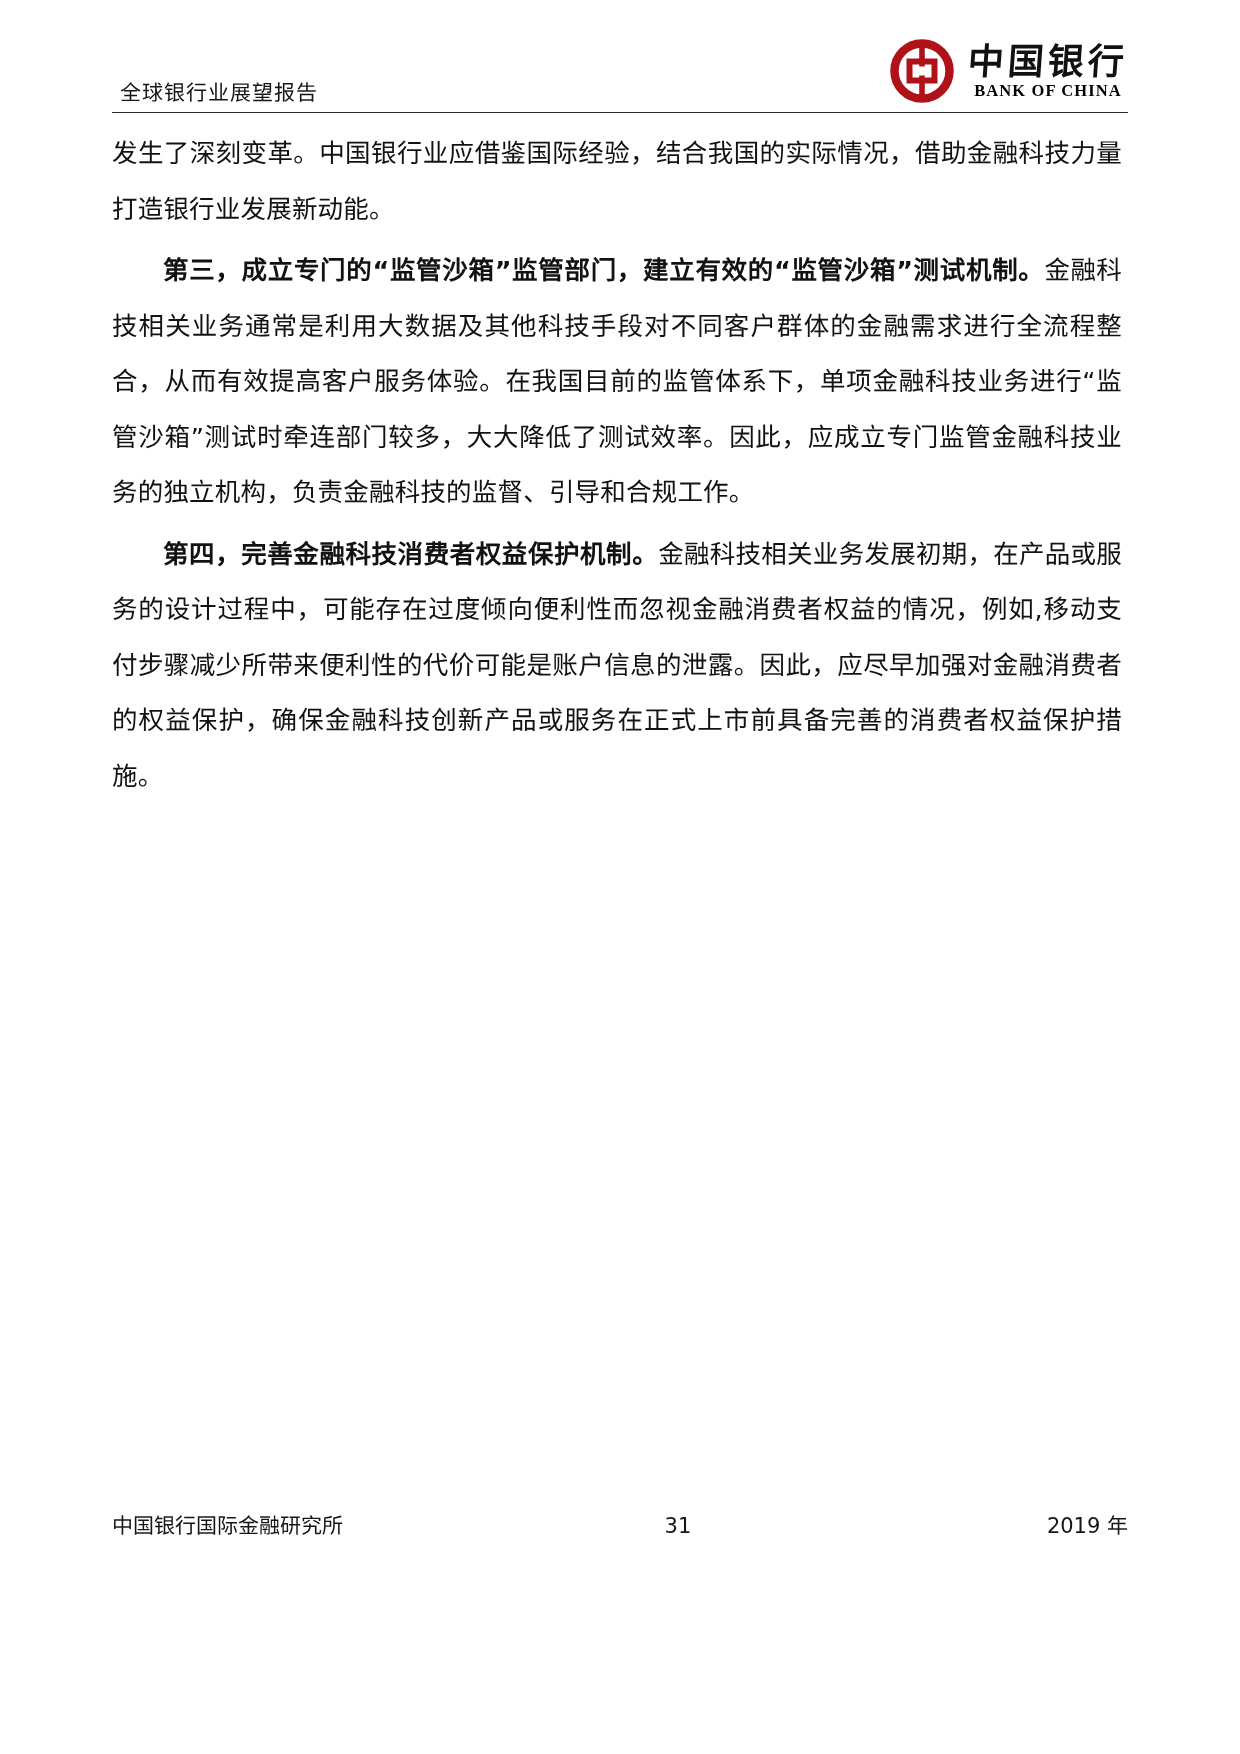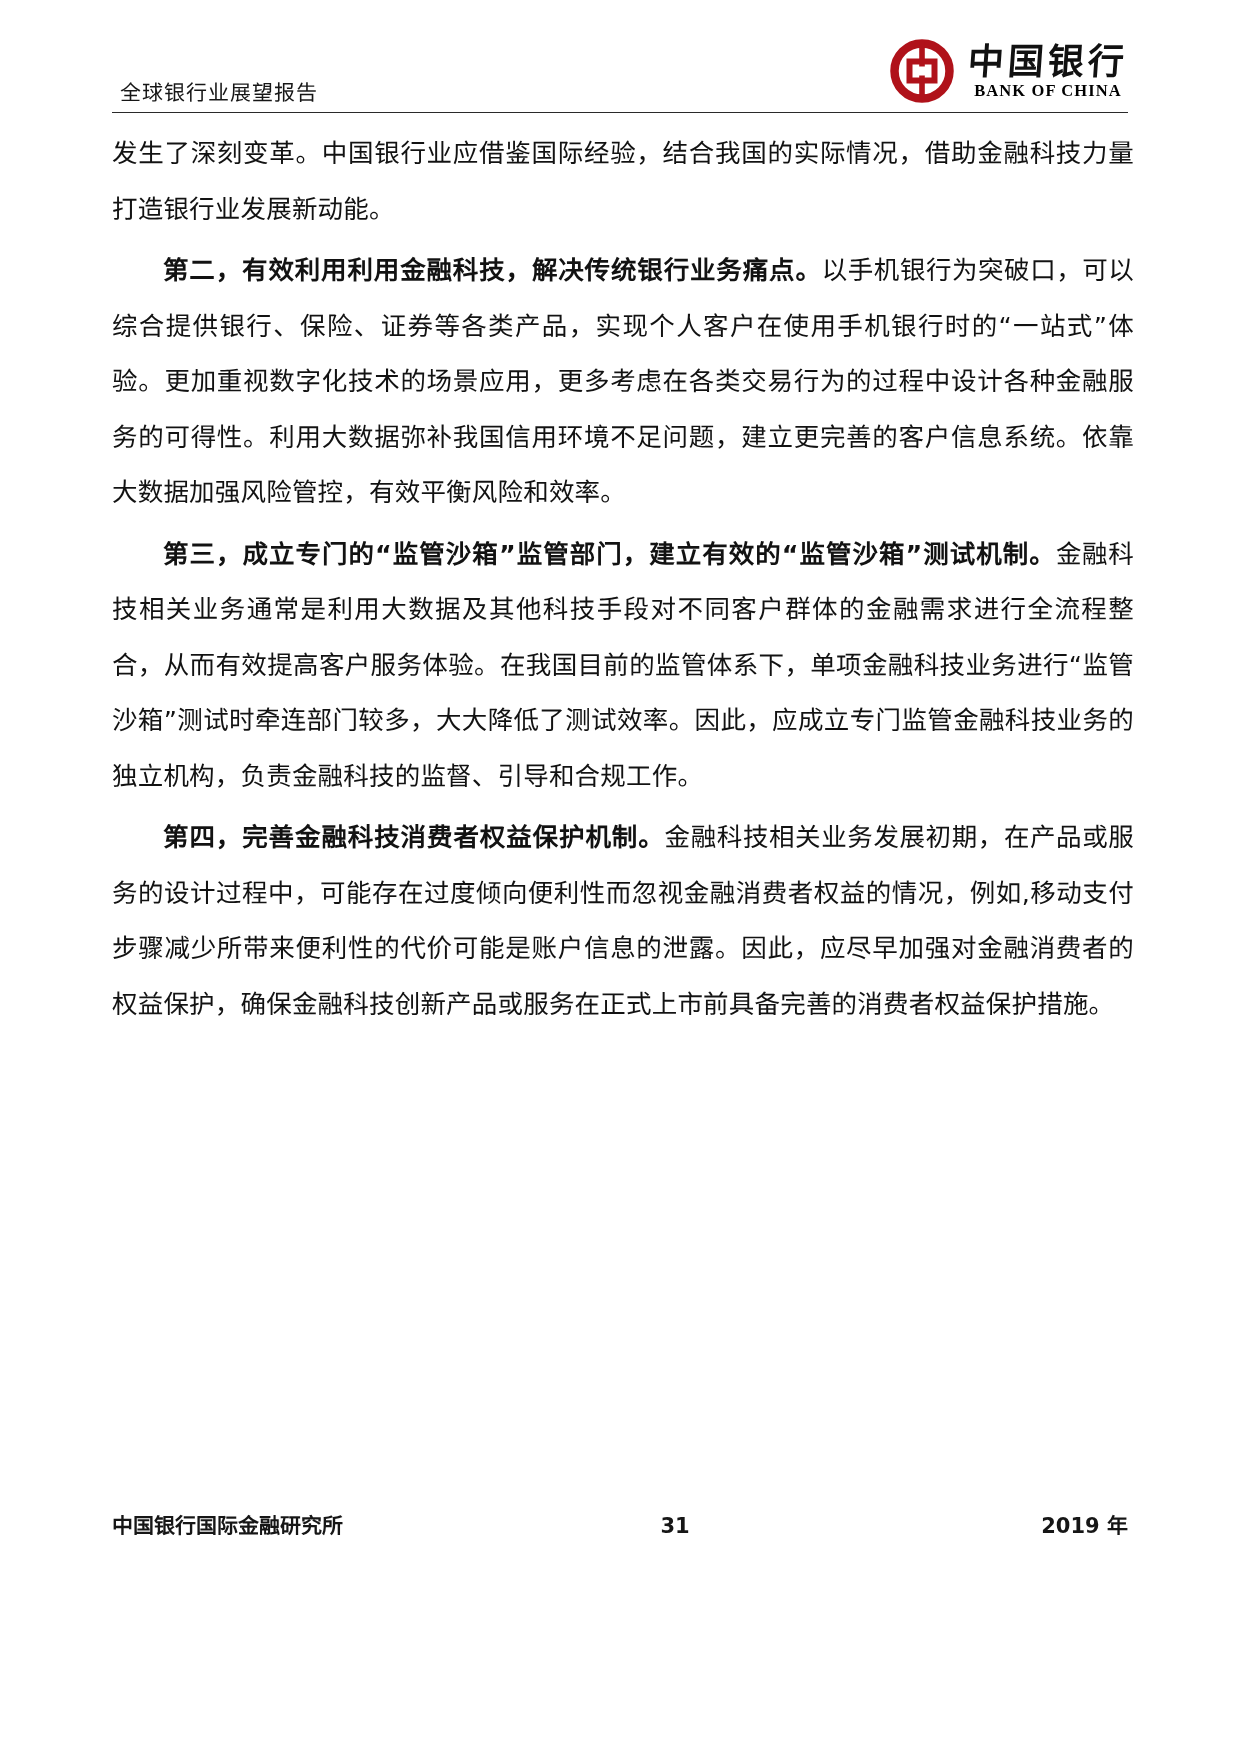--- a/index.html
+++ b/index.html
@@ -103,21 +103,21 @@
   }
 
   
   .content {
     position: absolute;
     left: 112px;
     top: 126px;
     width: 1022px;
   }
   p.para {
-    margin: 0 0 6px 0;
+    margin: 0 12px 6px 0;
     font-family: "DejaVu Sans", "Liberation Sans", sans-serif;
     font-size: 25.5px;
     line-height: 55.5px;
     color: #121212;
     text-align: justify;
     text-justify: inter-character;
     letter-spacing: 0.2px;
     font-weight: 400;
   }
   p.indent {
@@ -133,21 +133,20 @@
     position: absolute;
     left: 112px;
     top: 1494px;
     width: 1016px;
     display: flex;
     align-items: baseline;
     justify-content: space-between;
     font-family: "DejaVu Sans", "Liberation Sans", sans-serif;
     font-size: 21px;
     color: #161616;
-    font-weight: bold;
   }
   .footer-left  { flex: 0 0 auto; white-space: nowrap; }
   .footer-center{ flex: 1 1 auto; text-align: center; white-space: nowrap; margin-top: 20px; }
   .footer-right { flex: 0 0 auto; white-space: nowrap; margin-left: 34px; }
 </style>
 </head>
 <body>
 
 <div class="page">
 
@@ -175,23 +174,20 @@
     <div class="header-rule"></div>
   </div>
 
   <div class="content">
 
     <p class="para">
       <span>发生了深刻变革。中国银行业应借鉴国际经验，结合我国的实际情况，借助金融科技力量打造银行业发展新动能。</span>
     </p>
 
 
-    <p class="para indent">
-      <span class="lead">第二，有效利用利用金融科技，解决传统银行业务痛点。</span><span>以手机银行为突破口，可以综合提供银行、保险、证券等各类产品，实现个人客户在使用手机银行时的“一站式”体验。更加重视数字化技术的场景应用，更多考虑在各类交易行为的过程中设计各种金融服务的可得性。利用大数据弥补我国信用环境不足问题，建立更完善的客户信息系统。依靠大数据加强风险管控，有效平衡风险和效率。</span>
-    </p>
 
     <p class="para indent">
       <span class="lead">第三，成立专门的“监管沙箱”监管部门，建立有效的“监管沙箱”测试机制。</span><span>金融科技相关业务通常是利用大数据及其他科技手段对不同客户群体的金融需求进行全流程整合，从而有效提高客户服务体验。在我国目前的监管体系下，单项金融科技业务进行“监管沙箱”测试时牵连部门较多，大大降低了测试效率。因此，应成立专门监管金融科技业务的独立机构，负责金融科技的监督、引导和合规工作。</span>
     </p>
 
     <p class="para indent">
       <span class="lead">第四，完善金融科技消费者权益保护机制。</span><span>金融科技相关业务发展初期，在产品或服务的设计过程中，可能存在过度倾向便利性而忽视金融消费者权益的情况，例如,移动支付步骤减少所带来便利性的代价可能是账户信息的泄露。因此，应尽早加强对金融消费者的权益保护，确保金融科技创新产品或服务在正式上市前具备完善的消费者权益保护措施。</span>
     </p>
 
   </div>

